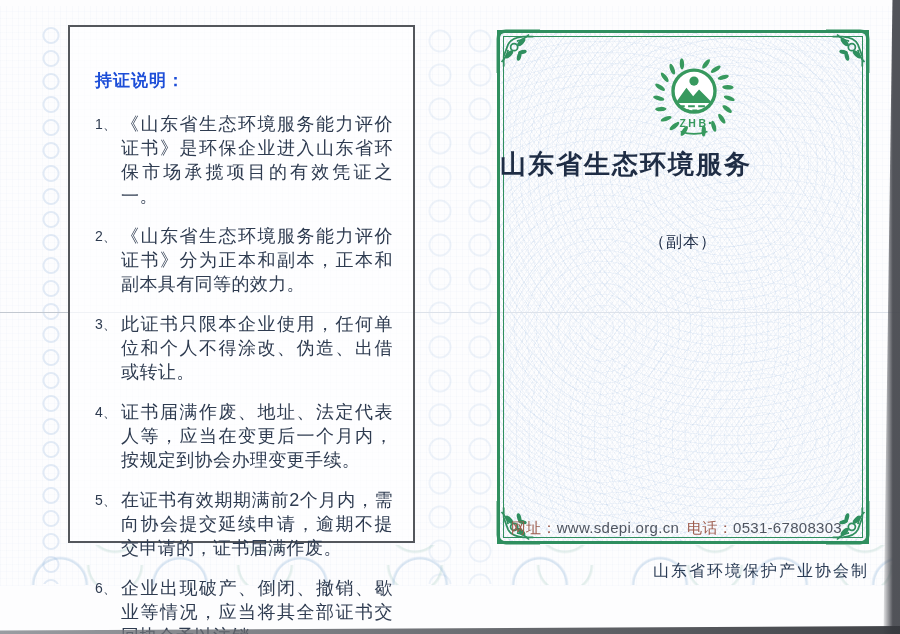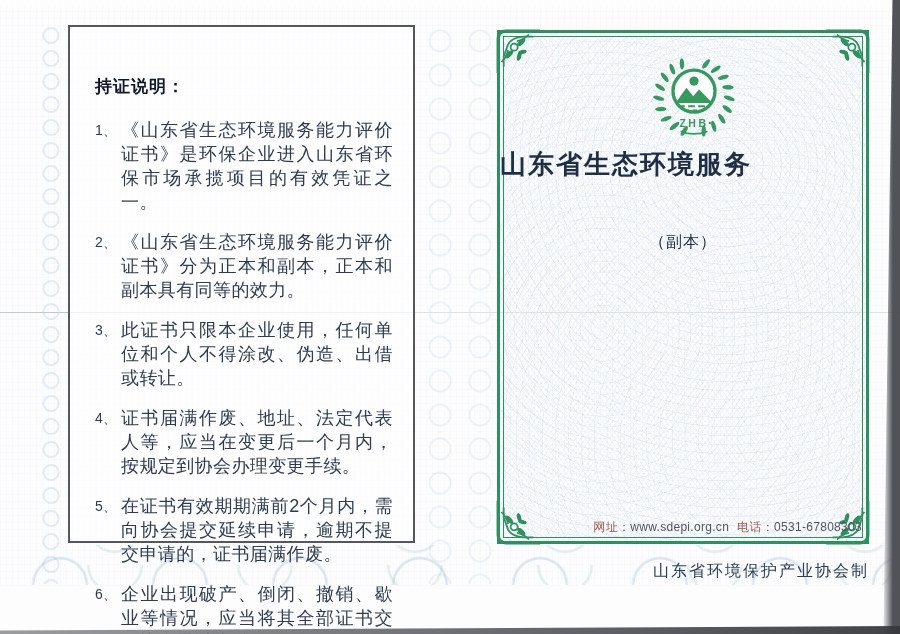--- a/index.html
+++ b/index.html
@@ -36,21 +36,21 @@
   .shadow-right{position:absolute;right:0;top:0;width:18px;height:634px;pointer-events:none;
     background:linear-gradient(to right, rgba(90,92,98,.0), rgba(72,74,80,.95) 60%);
     clip-path:polygon(58% 0, 100% 0, 100% 100%, 8% 100%);}
   .shadow-bottom{position:absolute;left:0;bottom:0;width:900px;height:9px;pointer-events:none;
     background:linear-gradient(to right, rgba(120,124,130,.75), rgba(55,57,62,.95));
     clip-path:polygon(0 62%, 100% 12%, 100% 100%, 0 100%);}
 
   
   .left-page{position:absolute;left:68px;top:25px;width:347px;height:518px;border:2px solid #54575c;
     box-sizing:border-box;padding:42px 20px 0 25px;background:rgba(255,255,255,.55);}
-  .lp-title{font-size:17px;font-weight:bold;color:#0f172a;letter-spacing:1px;margin-bottom:20px;margin-top:6px;}
+  .lp-title{font-size:17px;font-weight:bold;color:#1d4ed8;letter-spacing:1px;margin-bottom:20px;}
   .lp-item{display:flex;margin-bottom:16px;color:#2e3b50;}
   .lp-num{width:26px;flex:0 0 26px;font-size:14px;line-height:24px;}
   .lp-txt{flex:1;font-size:18px;line-height:24px;text-align:justify;letter-spacing:.4px;}
 
   
   .cert-frame{position:absolute;left:497px;top:30px;width:372px;height:514px;box-sizing:border-box;
     border:3px solid #2f8f5f;}
   .cert-frame-inner{position:absolute;inset:3px;border:1px solid #2f8f5f;}
   .corner{position:absolute;width:44px;height:44px;}
   .corner.tl{left:-4px;top:-4px;}
@@ -58,21 +58,21 @@
   .corner.bl{left:-4px;bottom:-4px;transform:scaleY(-1);}
   .corner.br{right:-4px;bottom:-4px;transform:scale(-1,-1);}
 
   .cert-logo{position:absolute;left:152px;top:22px;width:84px;height:84px;}
   .cert-title1{position:absolute;left:0;top:114px;width:100%;
     font-size:26px;font-weight:bold;color:#1f2d45;letter-spacing:2px;}
   .cert-title2{position:absolute;left:0;top:150px;width:100%;text-align:center;
     font-size:29px;font-weight:bold;color:#1f2d45;letter-spacing:6px;}
   .cert-subtitle{position:absolute;left:0;top:199px;width:100%;text-align:center;
     font-size:16px;font-weight:400;color:#22304a;letter-spacing:1px;}
-  .cert-info{position:absolute;right:4px;top:486px;font-size:12px;letter-spacing:.3px;white-space:nowrap;}
+  .cert-info{position:absolute;right:24px;top:486px;font-size:15px;letter-spacing:.3px;white-space:nowrap;}
   .cert-info .lbl{color:#9c5b4c;}
   .cert-info .val{color:#4f5560;}
   .cert-info .sp{display:inline-block;width:8px;}
 
   .credit{position:absolute;left:0;top:561px;width:869px;text-align:right;
     font-size:16px;color:#2b3c55;letter-spacing:2px;}
 </style>
 </head>
 <body>
 

